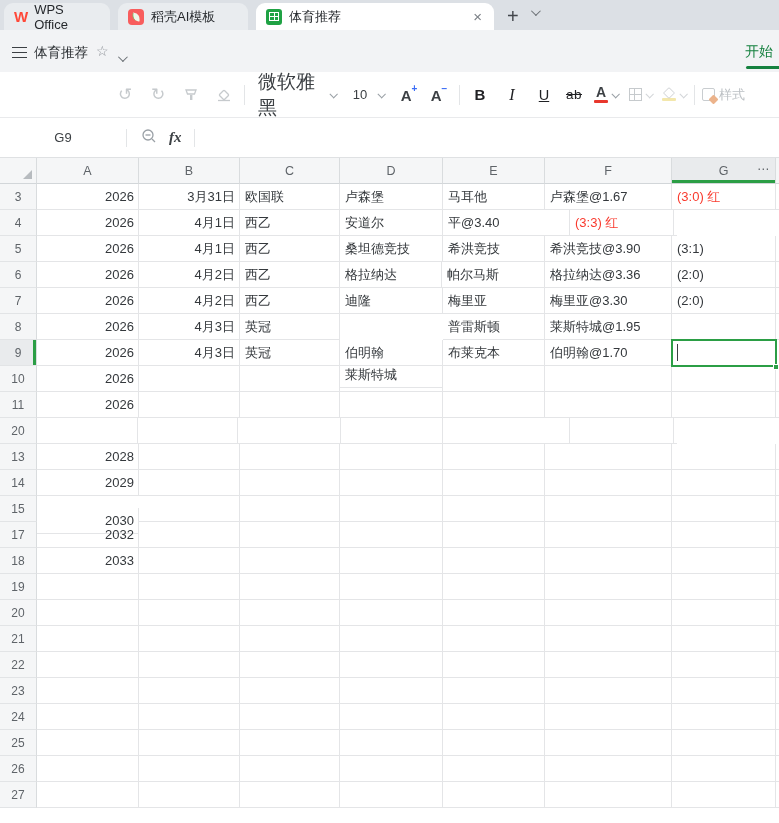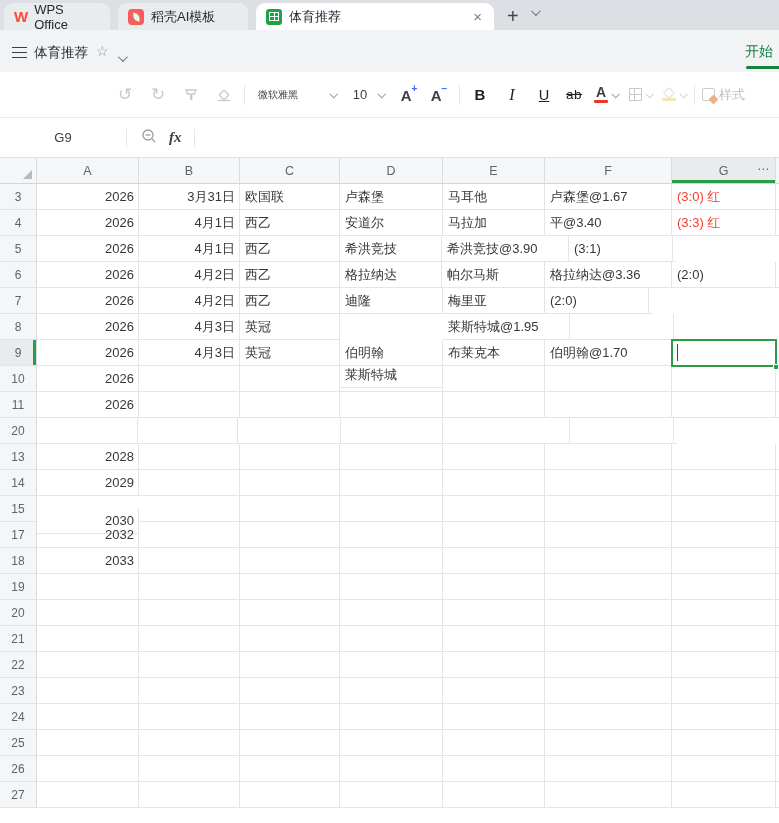--- a/index.html
+++ b/index.html
@@ -55,21 +55,21 @@
     background:#fff; border-bottom:1px solid #e9eaec;
     display:flex; align-items:center; }
   .ti{ display:flex; align-items:center; justify-content:center;
     min-width:26px; height:28px; border-radius:4px; cursor:pointer;
     color:#54585c; font-size:15px; }
   .ti.dis{ color:#c6cacd; cursor:default; }
   .tdiv{ width:1px; height:20px; background:#e3e5e7; margin:0 7px; }
   .glyph{ font-size:17px; line-height:1; }
   .fontbox{ display:flex; align-items:center; gap:6px; padding:0 6px; height:28px;
     border-radius:4px; cursor:pointer; }
-  .fontname{ font-size:10px; color:#3c4044; width:62px; }
+  .fontname{ font-size:19px; color:#3c4044; width:62px; }
   .fontsize{ font-size:13px; color:#3c4044; width:16px; text-align:center;}
   .azA{ font-size:15px; font-weight:600; color:#3c4044; position:relative; }
   .azA sup{ font-size:10px; font-weight:700; color:#3a6cf6; position:relative; top:-3px; }
   .bB{ font-weight:800; font-size:15px; color:#202124; }
   .bI{ font-style:italic; font-family:"Liberation Serif","DejaVu Serif",serif; font-size:16px; color:#202124;}
   .bU{ text-decoration:underline; font-size:14.5px; color:#202124; }
   .bS{ text-decoration:line-through; font-size:13.5px; color:#202124; letter-spacing:.5px;}
   .fcA{ display:flex; flex-direction:column; align-items:center; }
   .fcA b{ font-size:14px; font-weight:600; color:#3c4044; line-height:13px; }
   .fcA i{ width:14px; height:3.4px; background:#e8372c; border-radius:1px; margin-top:1.5px;}
@@ -275,30 +275,30 @@
           <div class="cell" style="width: 127px;">卢森堡@1.67</div>
           <div class="cell red" style="width: 104px;">(3:0) 红</div>
           <div class="sliver"></div>
         </div>
         <div class="grow">
           <div class="rowhead">4</div>
           <div class="cell num" style="width: 102px;">2026</div>
           <div class="cell num" style="width: 101px;">4月1日</div>
           <div class="cell" style="width: 100px;">西乙</div>
           <div class="cell" style="width: 103px;">安道尔</div>
-          <div class="cell" style="width: 102px;">马拉加</div>
           <div class="cell" style="width: 127px;">平@3.40</div>
           <div class="cell red" style="width: 104px;">(3:3) 红</div>
           <div class="sliver"></div>
         </div>
         <div class="grow">
           <div class="rowhead">5</div>
           <div class="cell num" style="width: 102px;">2026</div>
           <div class="cell num" style="width: 101px;">4月1日</div>
           <div class="cell" style="width: 100px;">西乙</div>
+          <div class="cell" style="width: 103px;">桑坦德竞技</div>
           <div class="cell" style="width: 102px;">希洪竞技</div>
           <div class="cell" style="width: 127px;">希洪竞技@3.90</div>
           <div class="cell" style="width: 104px;">(3:1)</div>
           <div class="sliver"></div>
         </div>
         <div class="grow">
           <div class="rowhead">6</div>
           <div class="cell num" style="width: 102px;">2026</div>
           <div class="cell num" style="width: 101px;">4月2日</div>
           <div class="cell" style="width: 100px;">西乙</div>
@@ -308,29 +308,31 @@
           <div class="cell" style="width: 104px;">(2:0)</div>
           <div class="sliver"></div>
         </div>
         <div class="grow">
           <div class="rowhead">7</div>
           <div class="cell num" style="width: 102px;">2026</div>
           <div class="cell num" style="width: 101px;">4月2日</div>
           <div class="cell" style="width: 100px;">西乙</div>
           <div class="cell" style="width: 103px;">迪隆</div>
           <div class="cell" style="width: 102px;">梅里亚</div>
+          <div class="cell" style="width: 127px;">梅里亚@3.30</div>
           <div class="cell" style="width: 104px;">(2:0)</div>
           <div class="sliver"></div>
         </div>
         <div class="grow">
           <div class="rowhead">8</div>
           <div class="cell num" style="width: 102px;">2026</div>
           <div class="cell num" style="width: 101px;">4月3日</div>
           <div class="cell" style="width: 100px;">英冠</div>
           <div class="cell" style="width: 103px; margin-top: 48px;">莱斯特城</div>
+          <div class="cell" style="width: 102px;">普雷斯顿</div>
           <div class="cell" style="width: 127px;">莱斯特城@1.95</div>
           <div class="cell" style="width: 104px;"></div>
           <div class="sliver"></div>
         </div>
         <div class="grow">
           <div class="rowhead selhead">9</div>
           <div class="cell num" style="width: 102px;">2026</div>
           <div class="cell num" style="width: 101px;">4月3日</div>
           <div class="cell" style="width: 100px;">英冠</div>
           <div class="cell" style="width: 103px;">伯明翰</div>

